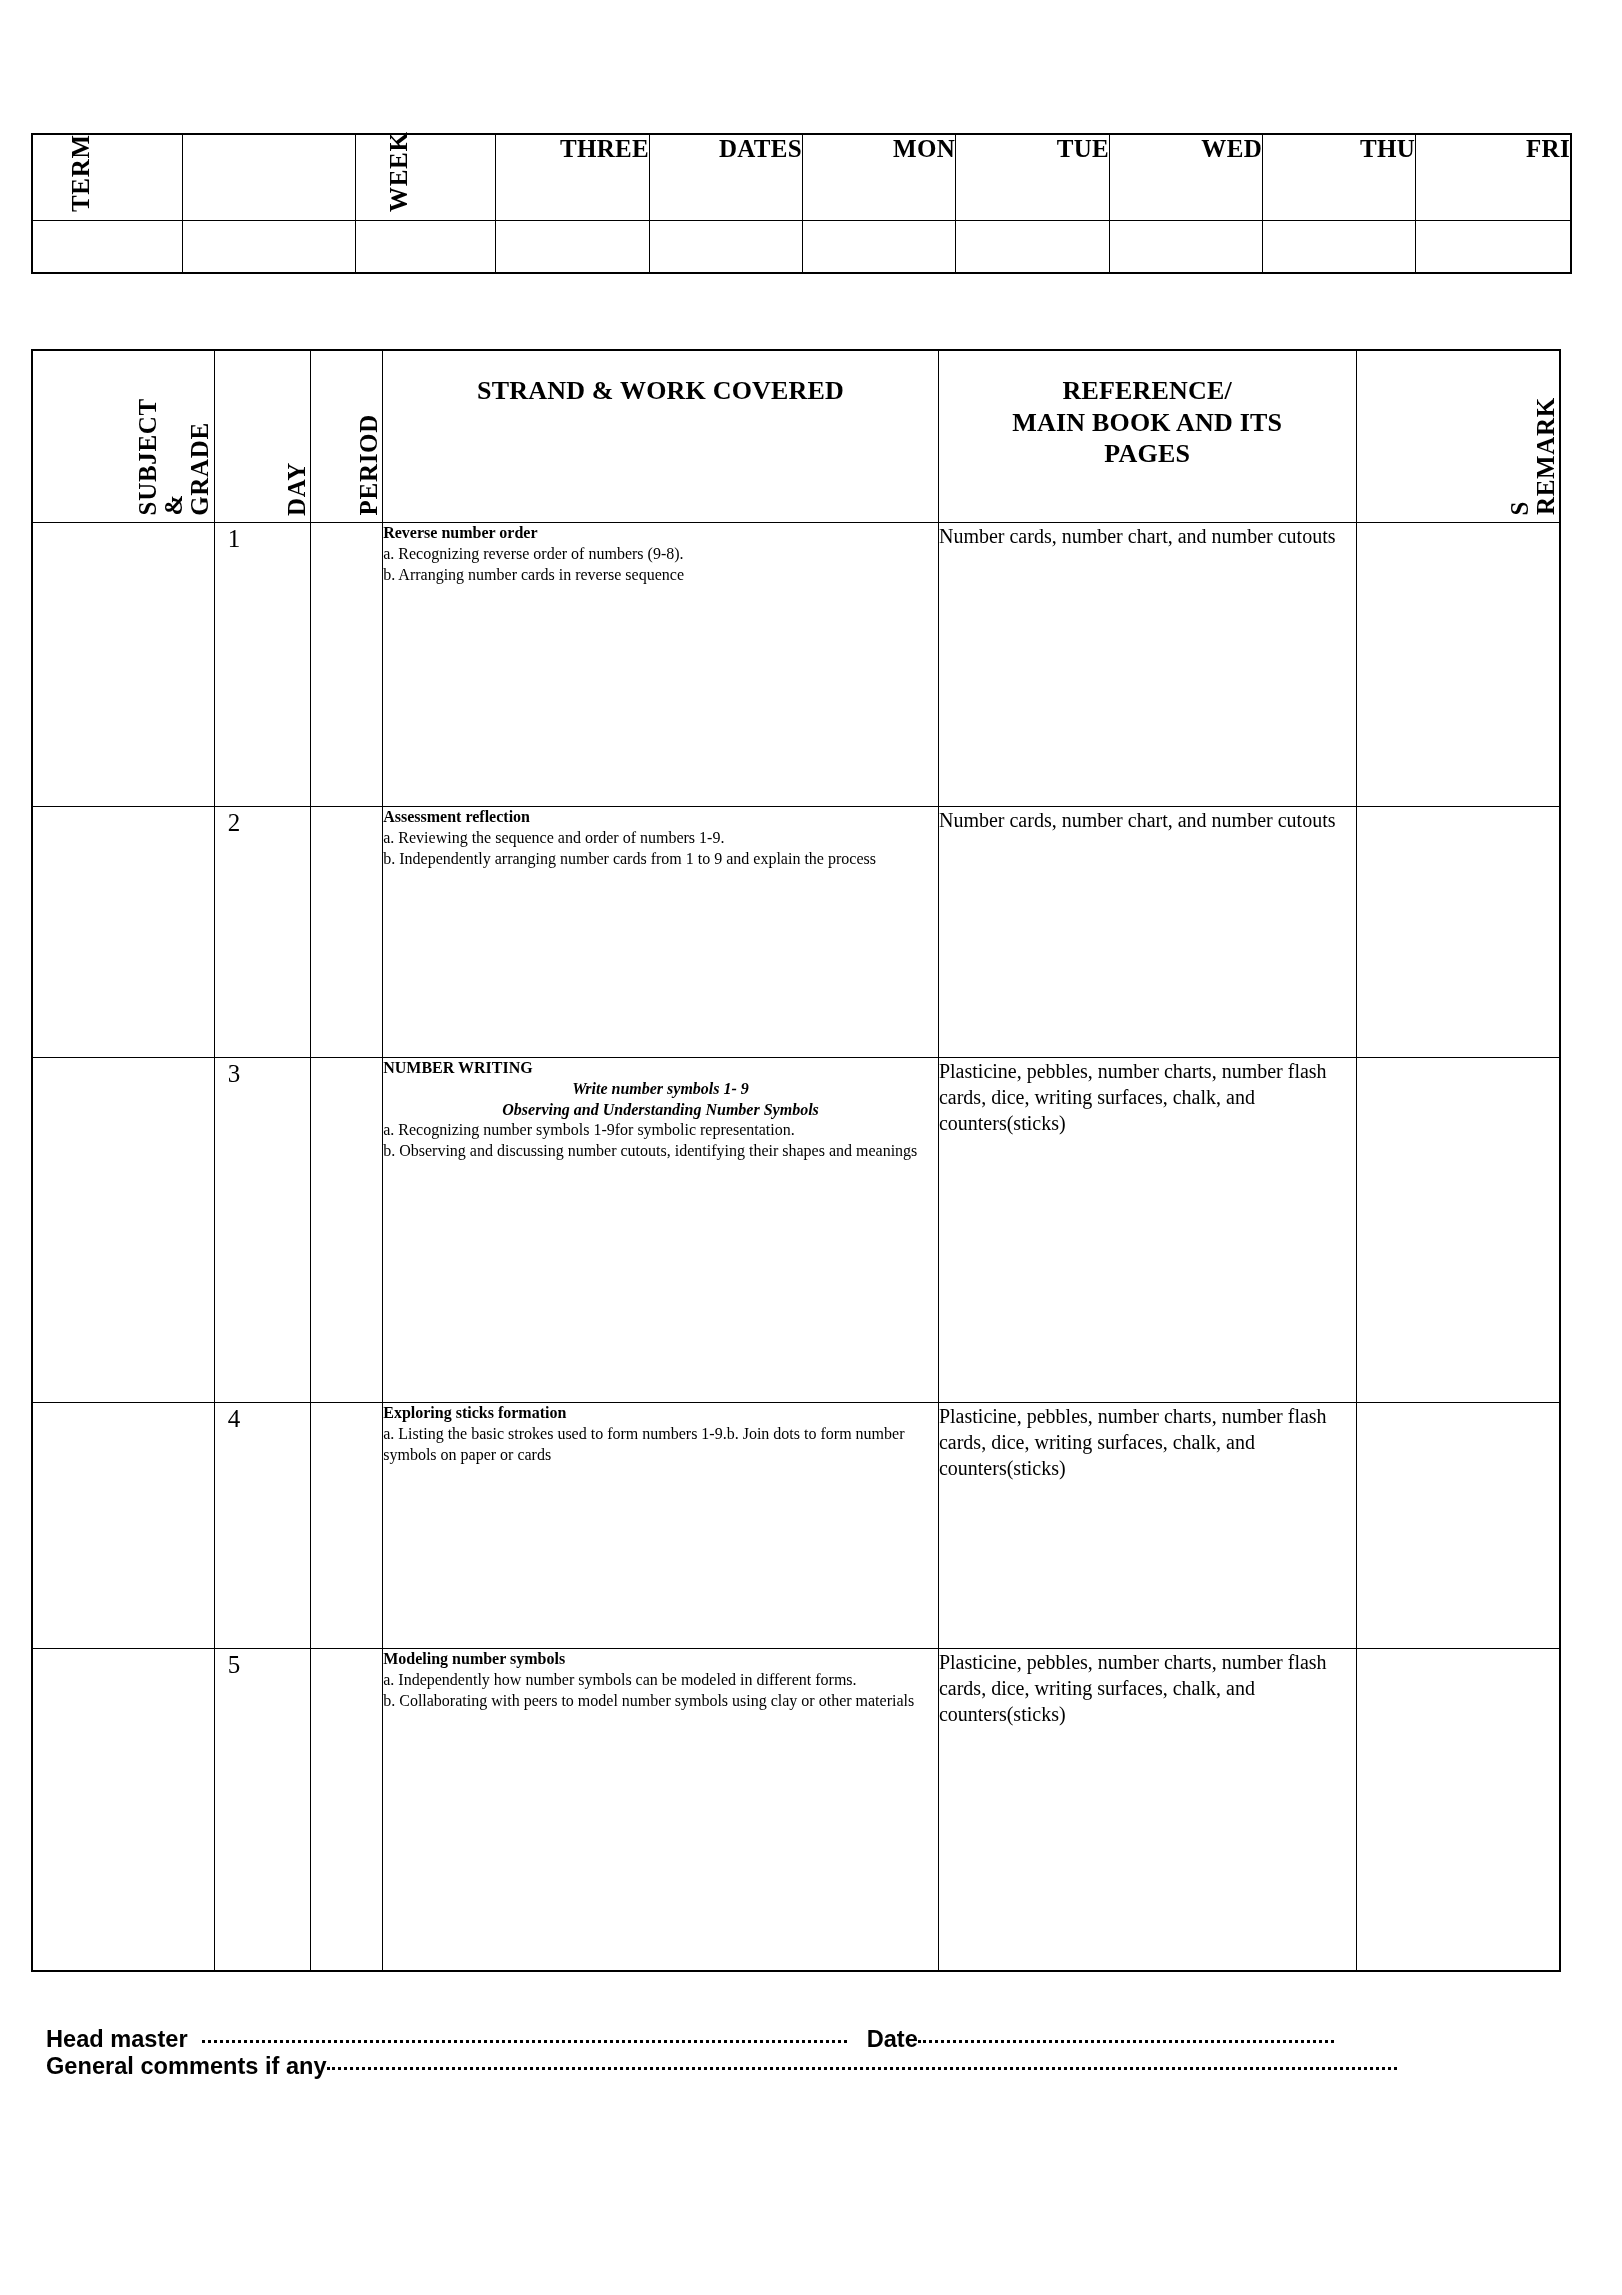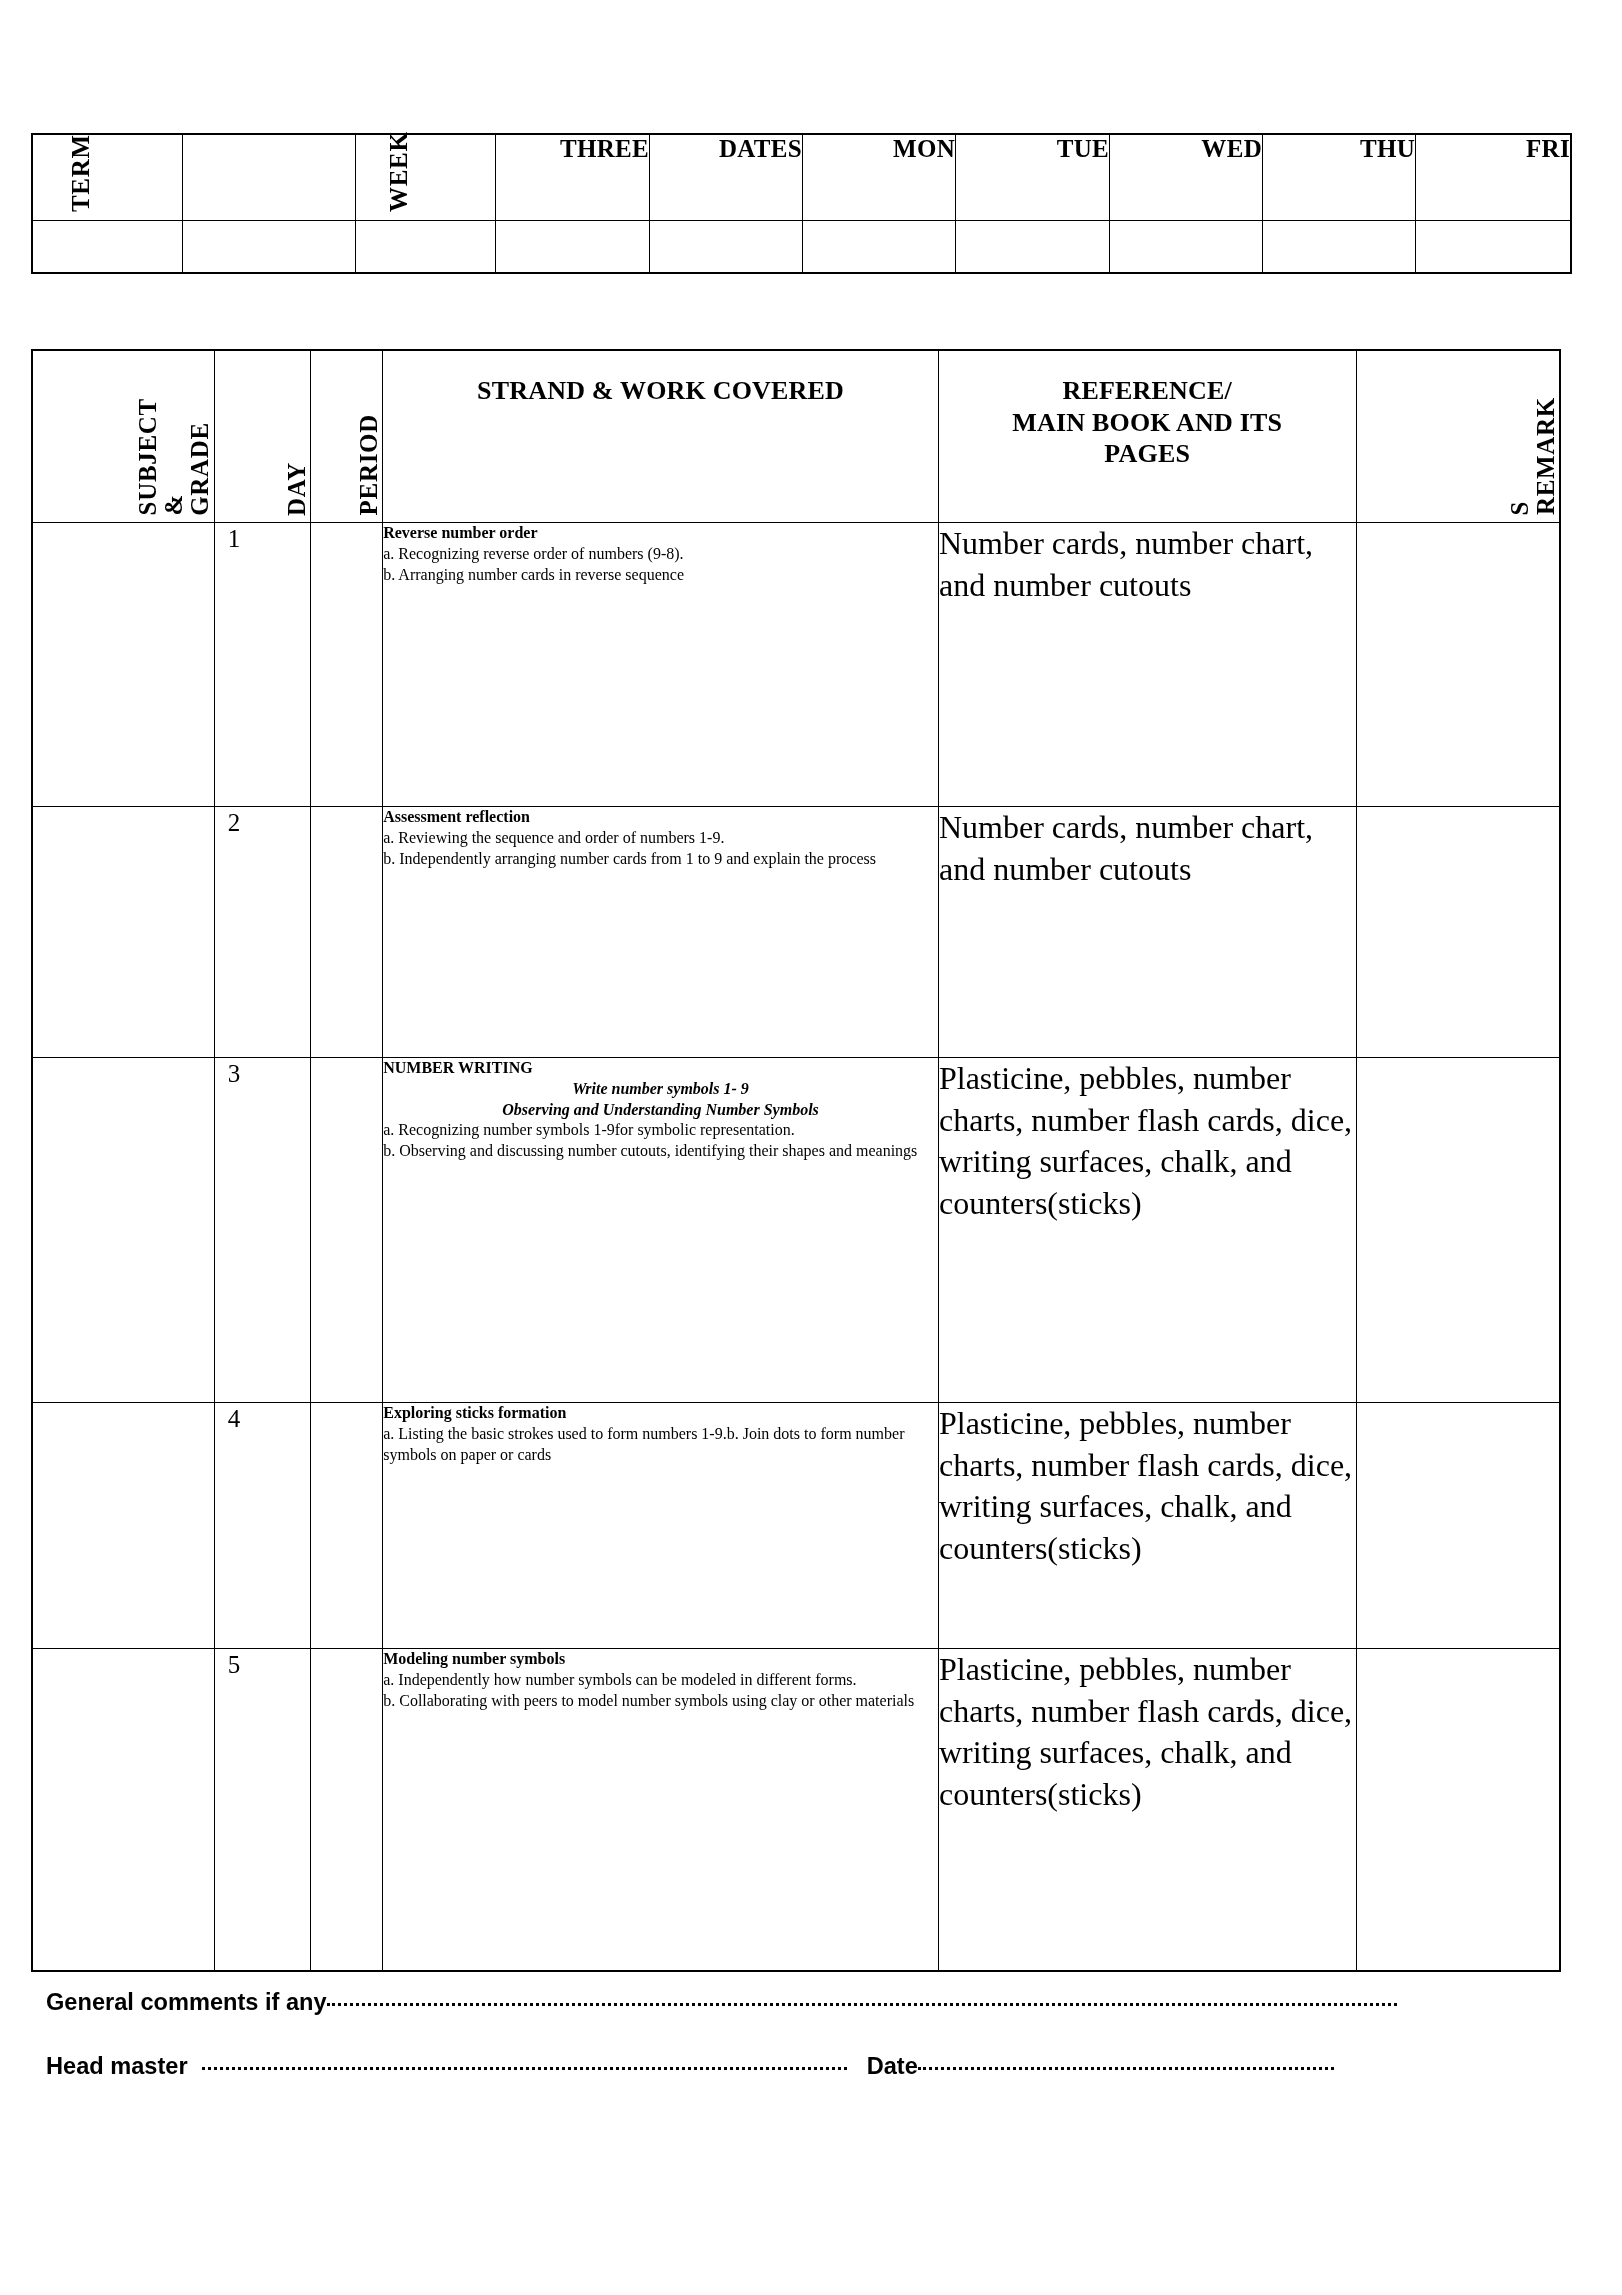--- a/index.html
+++ b/index.html
@@ -133,21 +133,21 @@
   .body-cell .ttl-i {
     font-weight: bold;
     font-style: italic;
     text-align: center;
   }
   .body-cell p {
     margin: 0;
   }
   .ref-cell {
     padding: 9.2px 7.9px 6.5px 10.5px;
-    font-size: 32px;
+    font-size: 20px;
     line-height: 1.30;
   }
 
   
   #footer {
     position: absolute;
     left: 46px;
     top: 1989px;
     width: 1525px;
     font-family: "Liberation Sans", "DejaVu Sans", sans-serif;
@@ -326,28 +326,28 @@
         <p>a. Independently how number symbols can be modeled in different forms.</p>
         <p>b. Collaborating with peers to model number symbols using clay or other materials</p>
       </td>
       <td class="ref-cell">Plasticine, pebbles, number charts, number flash cards, dice, writing surfaces, chalk, and counters(sticks)</td>
       <td class="body-cell"></td>
     </tr>
   </tbody>
     </table>
 
   <div id="footer">
-    <div class="foot-row">
-      <span>General comments if any</span>
-      <span class="dots d-comments"></span>
-    </div>
     <div class="foot-row second">
       <span>Head master</span>
       <span class="gap-sm"></span>
       <span class="dots d-head"></span>
       <span class="gap-md"></span>
       <span>Date</span>
       <span class="dots d-date"></span>
     </div>
+    <div class="foot-row">
+      <span>General comments if any</span>
+      <span class="dots d-comments"></span>
+    </div>
   </div>
 
 </div>
 
 
 </body></html>

